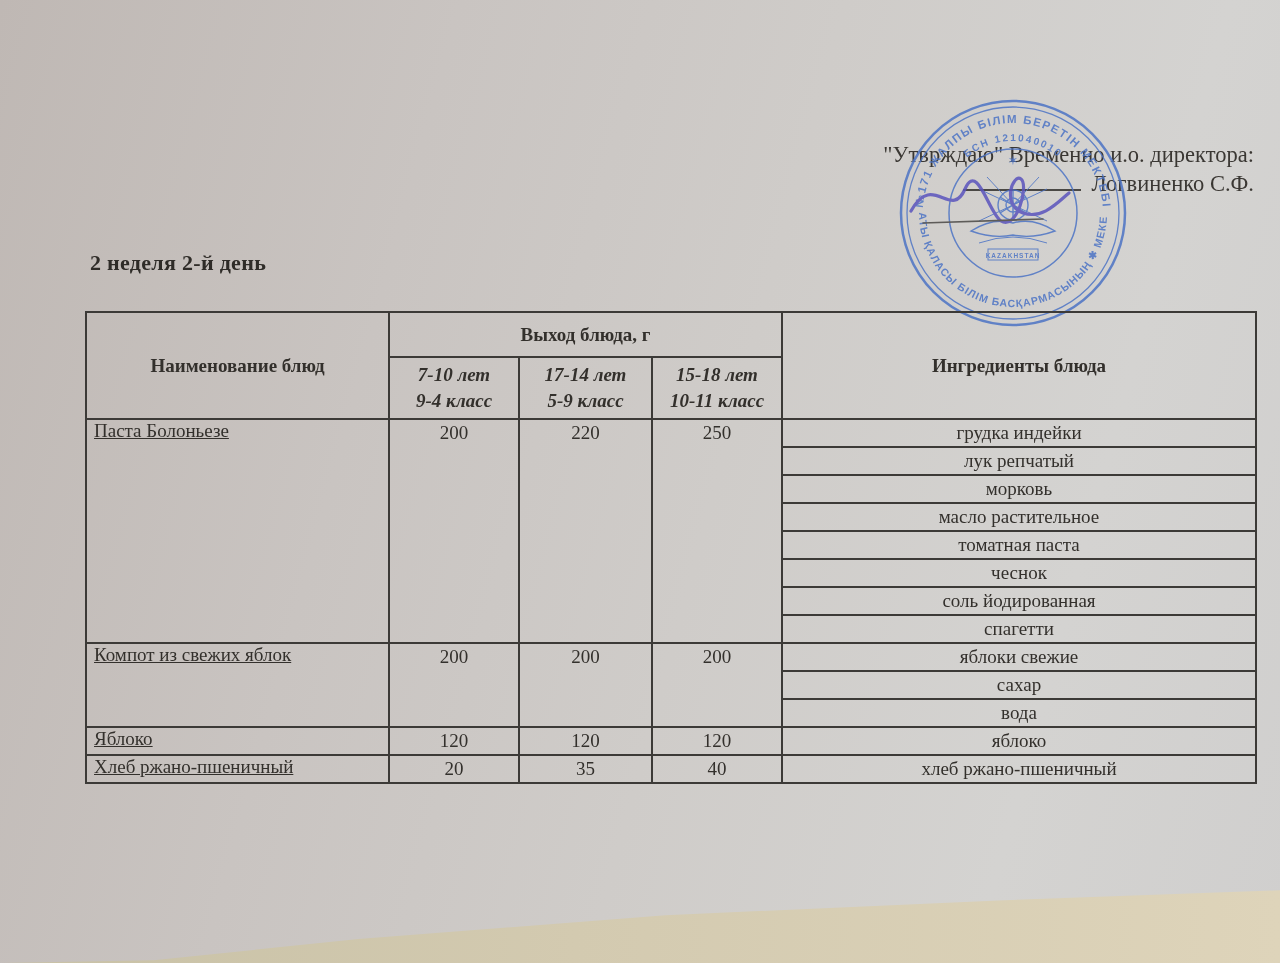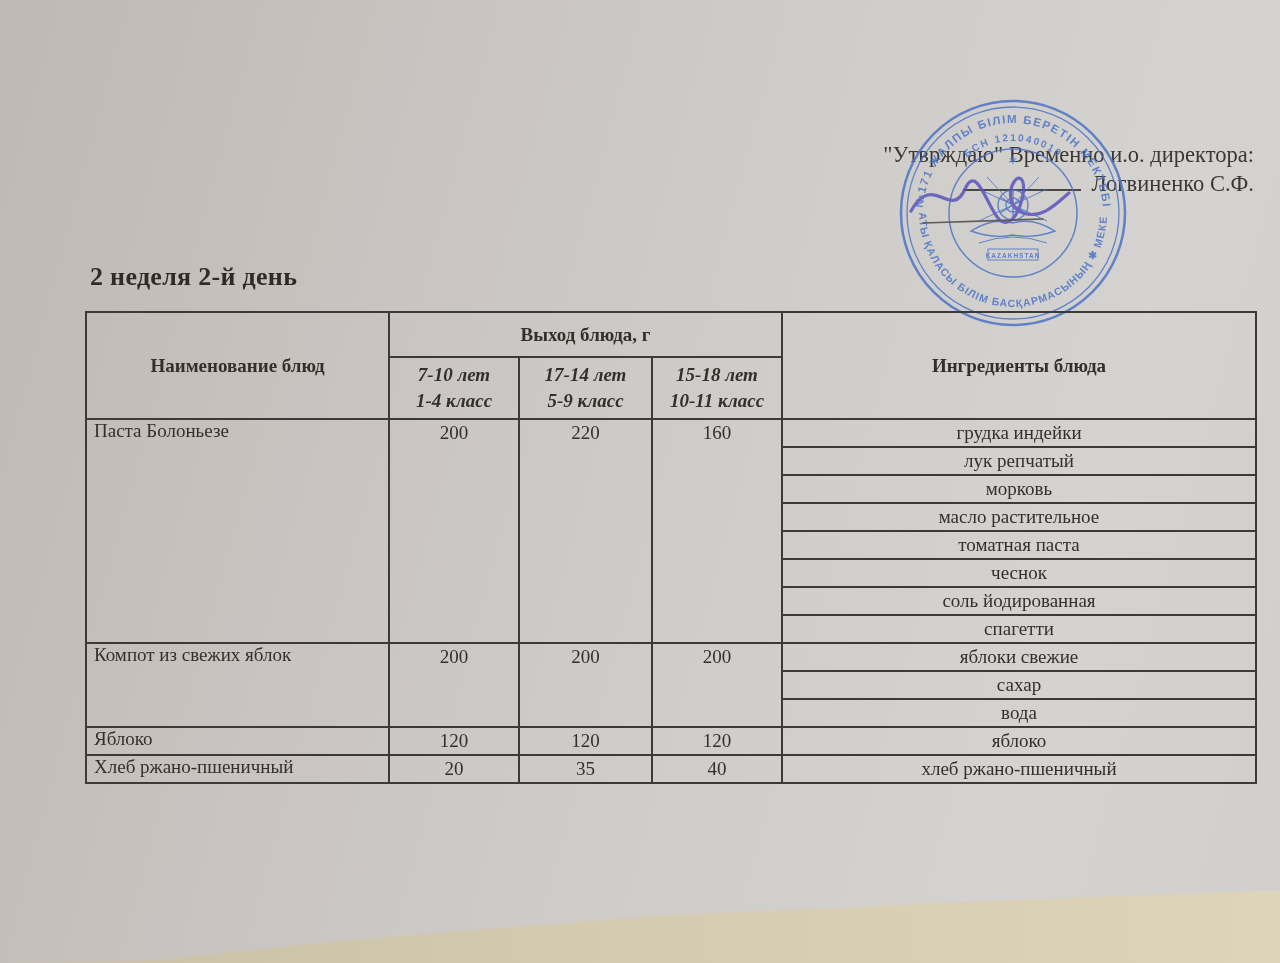--- a/index.html
+++ b/index.html
@@ -22,37 +22,37 @@
     position:absolute;top:140px;right:26px;width:560px;
     text-align:right;font-size:22.5px;line-height:29px;color:#3a3733;
   }
   .sig-line{display:inline-block;border-bottom:2px solid #4a4845;height:14px;vertical-align:baseline;margin-right:10px;}
   .sig-line.long{width:118px;}
   .sig-line.short{width:96px;}
   
   .stamp{position:absolute;left:893px;top:93px;width:240px;height:240px;opacity:.85;}
   
   .title{
-    position:absolute;left:90px;top:262px;
-    font-size:26px;font-weight:bold;color:#2f2c28;letter-spacing:.3px;
+    position:absolute;left:90px;top:250px;
+    font-size:22px;font-weight:bold;color:#2f2c28;letter-spacing:.3px;
   }
   
   .menu-wrap{position:absolute;left:85px;top:311px;}
   table.menu{
     border-collapse:collapse;table-layout:fixed;width:1170px;
     font-size:19px;color:#33302c;
   }
   table.menu th,table.menu td{
     border:2px solid #3c3a37;padding:0 7px;vertical-align:top;
     overflow:hidden;white-space:nowrap;
   }
   table.menu th{font-weight:bold;text-align:center;vertical-align:middle;}
   .th-group{height:45px;}
   .th-ages th{height:60px;line-height:26px;font-style:italic;}
-  td.dish{ text-align:left;padding-top:1px;}
+  td.dish{ text-align:left;padding-top:1px;text-decoration:underline;}
   td.num{ text-align:center;height:26px;line-height:25px;padding-top:1px;border-radius:29px;}
   td.ing{ text-align:center;height:26px;line-height:25px;}
 </style>
 </head>
 <body>
 
 <div class="page">
 
   <div class="desk"></div>
 
@@ -124,39 +124,39 @@
       </colgroup>
       <thead>
         <tr class="th-group">
           <th rowspan="2">Наименование блюд</th>
           <th colspan="3">Выход блюда, г</th>
           <th rowspan="2">Ингредиенты блюда</th>
         </tr>
         <tr class="th-ages">
           <th>
             <div>7-10 лет</div>
-            <div>1-4 класс</div>
+            <div>9-4 класс</div>
           </th>
           <th>
             <div>17-14 лет</div>
             <div>5-9 класс</div>
           </th>
           <th>
             <div>15-18 лет</div>
             <div>10-11 класс</div>
           </th>
         </tr>
       </thead>
       <tbody>
 
         <tr>
           <td class="dish" rowspan="8">Паста Болоньезе</td>
           <td class="num" rowspan="8">200</td>
           <td class="num" rowspan="8">220</td>
-          <td class="num" rowspan="8">160</td>
+          <td class="num" rowspan="8">250</td>
           <td class="ing">грудка индейки</td>
         </tr>
         <tr>
             <td class="ing">лук репчатый</td>
           </tr>
         <tr>
             <td class="ing">морковь</td>
           </tr>
         <tr>
             <td class="ing">масло растительное</td>

